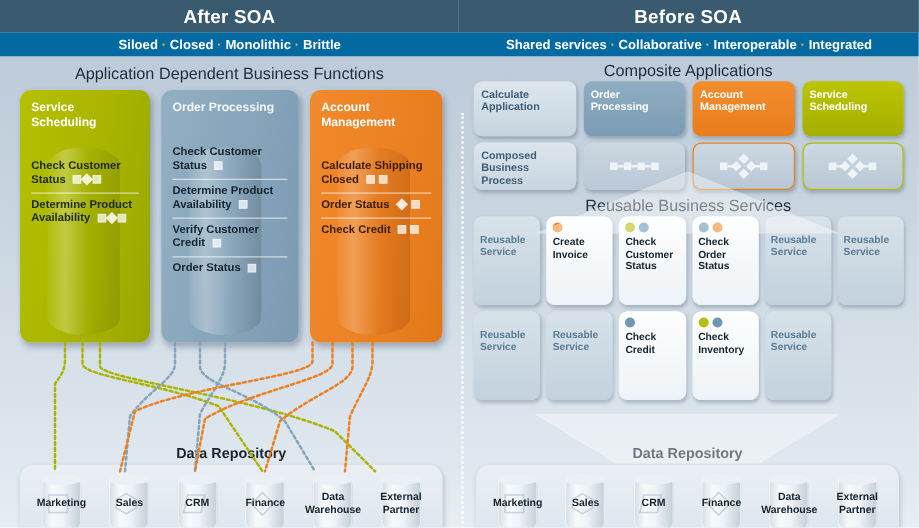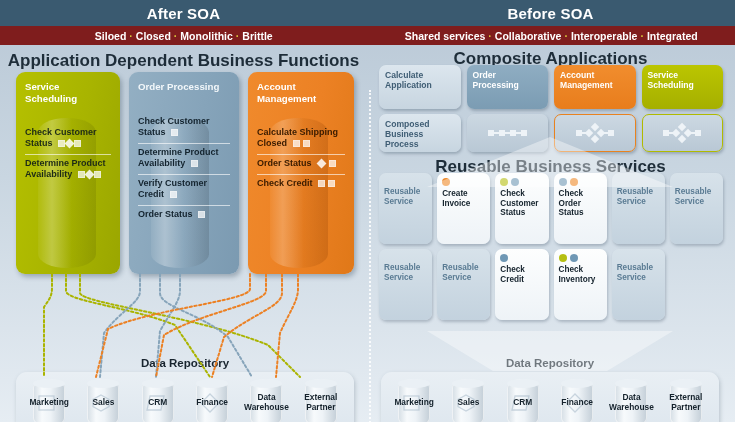--- a/index.html
+++ b/index.html
@@ -7,28 +7,28 @@
     width:735px;height:422px;overflow:hidden;
     font-family:"Liberation Sans",sans-serif;
     background:linear-gradient(180deg,#b9c8d6 0%,#c9d6e1 42%,#dbe4ec 78%,#e6edf3 100%);
     position:relative;
   }
   .hdr-row{display:flex;width:735px;height:26px;}
   .hdr{flex:1;background:#3a5a70;color:#ffffff;font-size:15px;font-weight:bold;
        display:flex;align-items:center;justify-content:center;letter-spacing:.2px;}
   .hdr.left{border-right:1px solid #3a5a70;}
   .sub-row{display:flex;width:735px;height:19px;}
-  .sub{flex:1;background:#7f1d1d;color:#ffffff;font-size:10.5px;font-weight:bold;
+  .sub{flex:1;background:#0369a1;color:#ffffff;font-size:10.5px;font-weight:bold;
        display:flex;align-items:center;justify-content:center;gap:3px;}
   .sub .dot{color:#d8c63a;font-weight:bold;}
   .panels{display:flex;width:735px;height:377px;position:relative;}
   .panel{position:relative;width:367px;height:377px;}
   .divider{position:absolute;left:369px;top:45px;width:0;height:377px;
     border-left:2px dotted rgba(255,255,255,.85);z-index:30;}
-  .sect-title{text-align:center;font-size:17px;font-weight:bold;color:#1e2d39;}
+  .sect-title{text-align:center;font-size:13px;font-weight:normal;color:#1e2d39;}
 
   
   .cols{position:absolute;left:16px;top:27px;width:338px;height:202px;display:flex;gap:9px;}
   .col{position:relative;border-radius:9px;overflow:hidden;
        box-shadow:2px 3px 5px rgba(40,60,80,.33);padding:9px 9px 0 9px;box-sizing:border-box;}
   .col.green{background:linear-gradient(100deg,#b5c000 0%,#a8b400 55%,#9aa600 100%);width:104px;}
   .col.blue{background:linear-gradient(100deg,#93afc3 0%,#86a4ba 55%,#7b9ab1 100%);width:110px;}
   .col.orange{background:linear-gradient(100deg,#f08a2c 0%,#ec8124 55%,#e07818 100%);width:106px;}
   .cyl{position:absolute;left:22px;top:46px;width:58px;height:150px;border-radius:50%/14px;
     background:linear-gradient(90deg,rgba(255,255,255,.07) 0%,rgba(255,255,255,.30) 24%,

